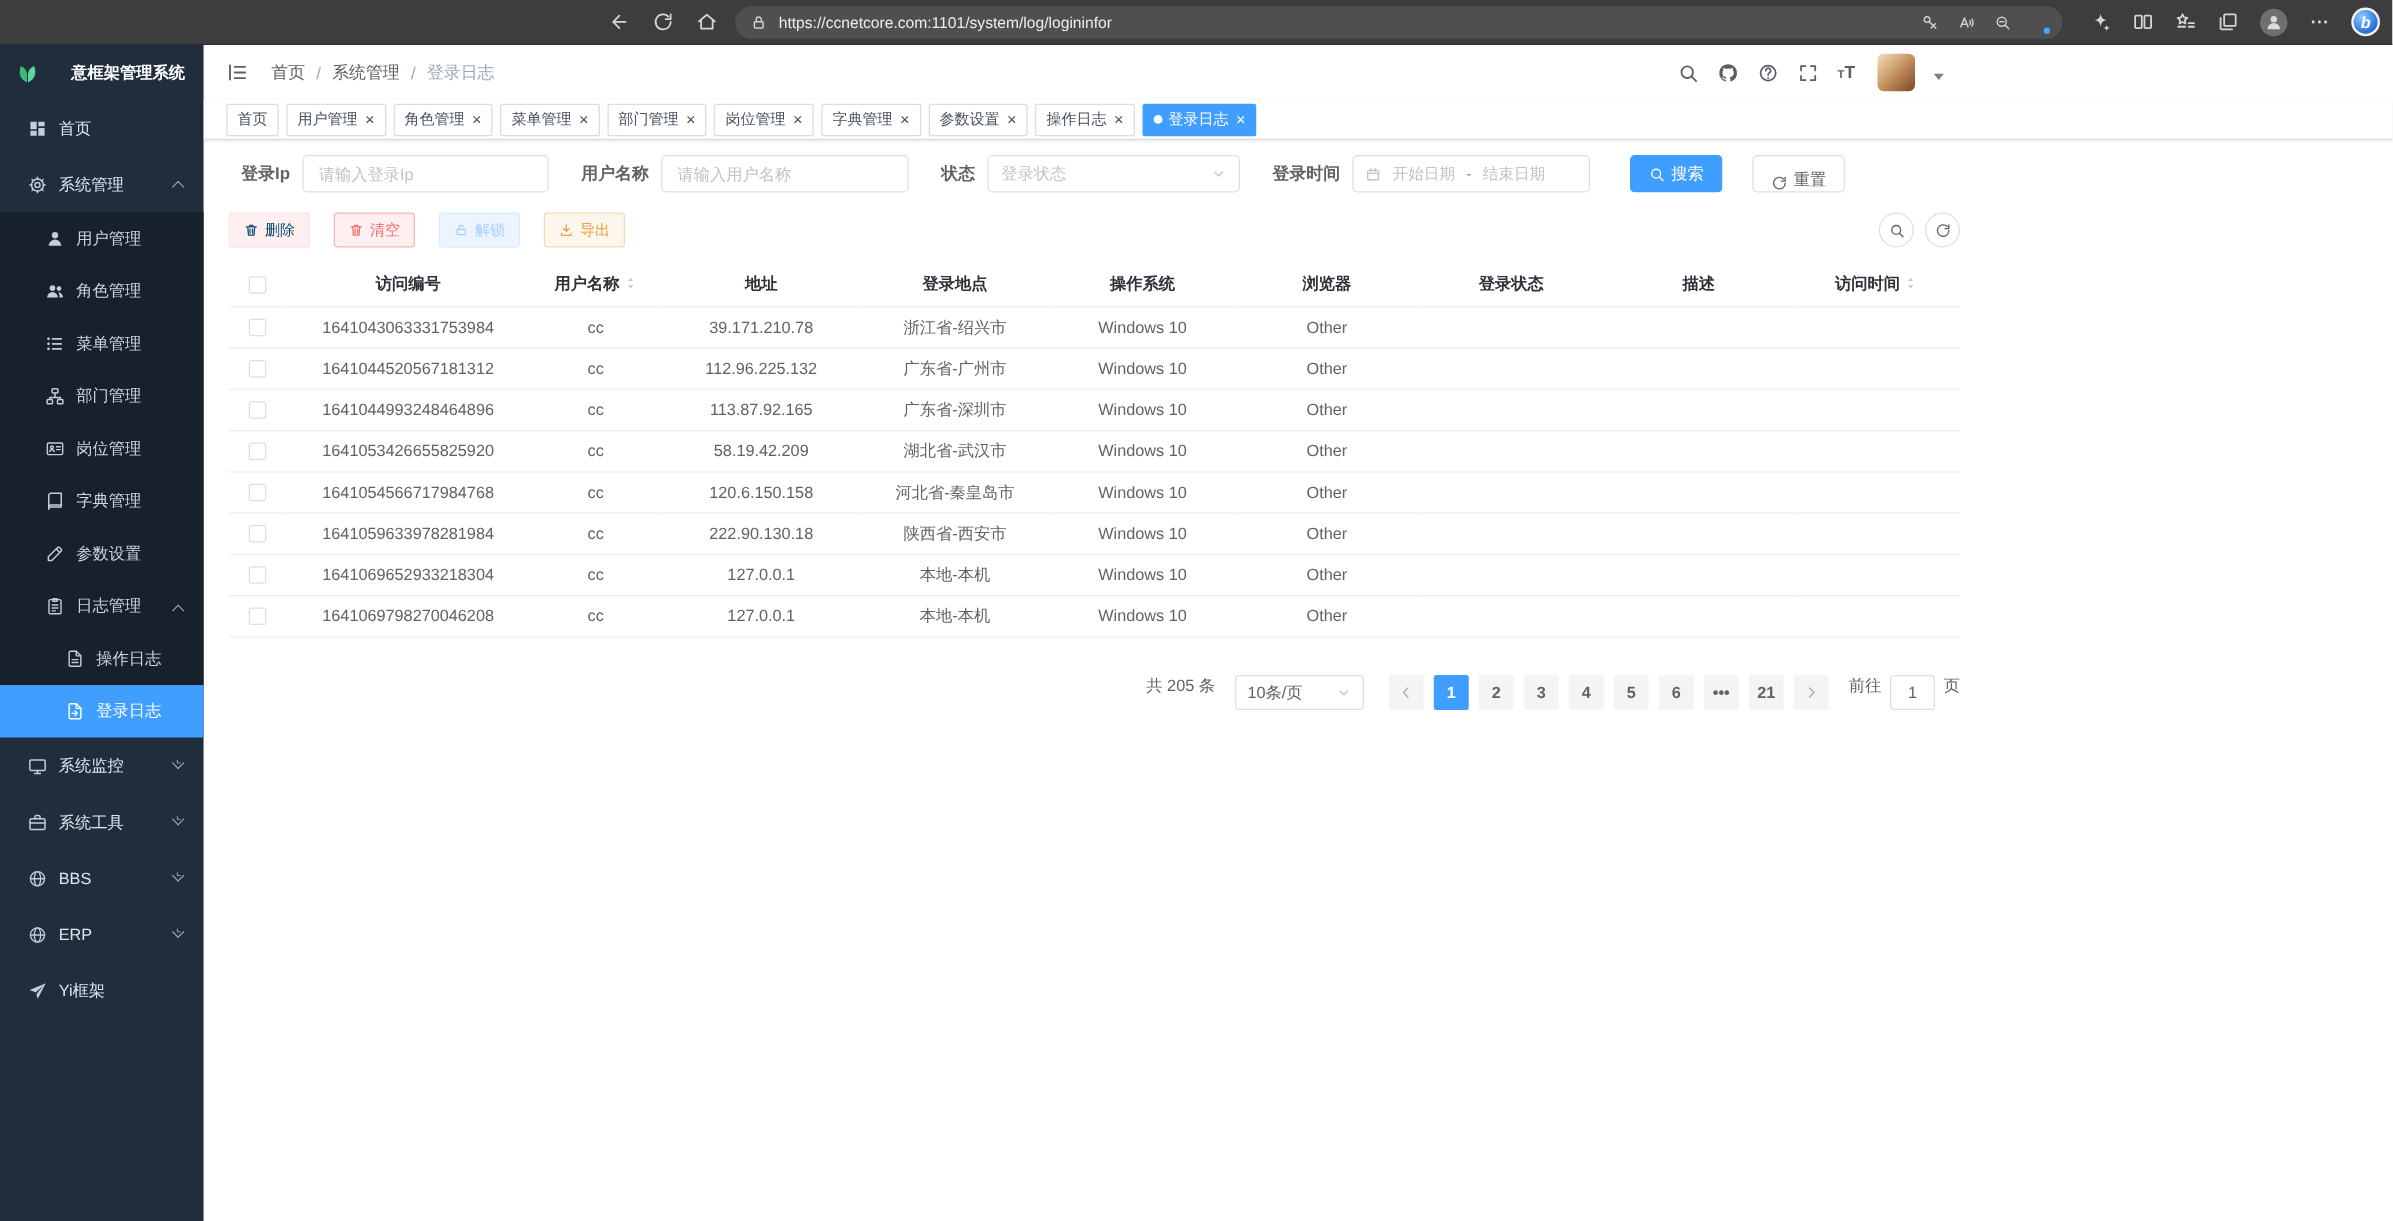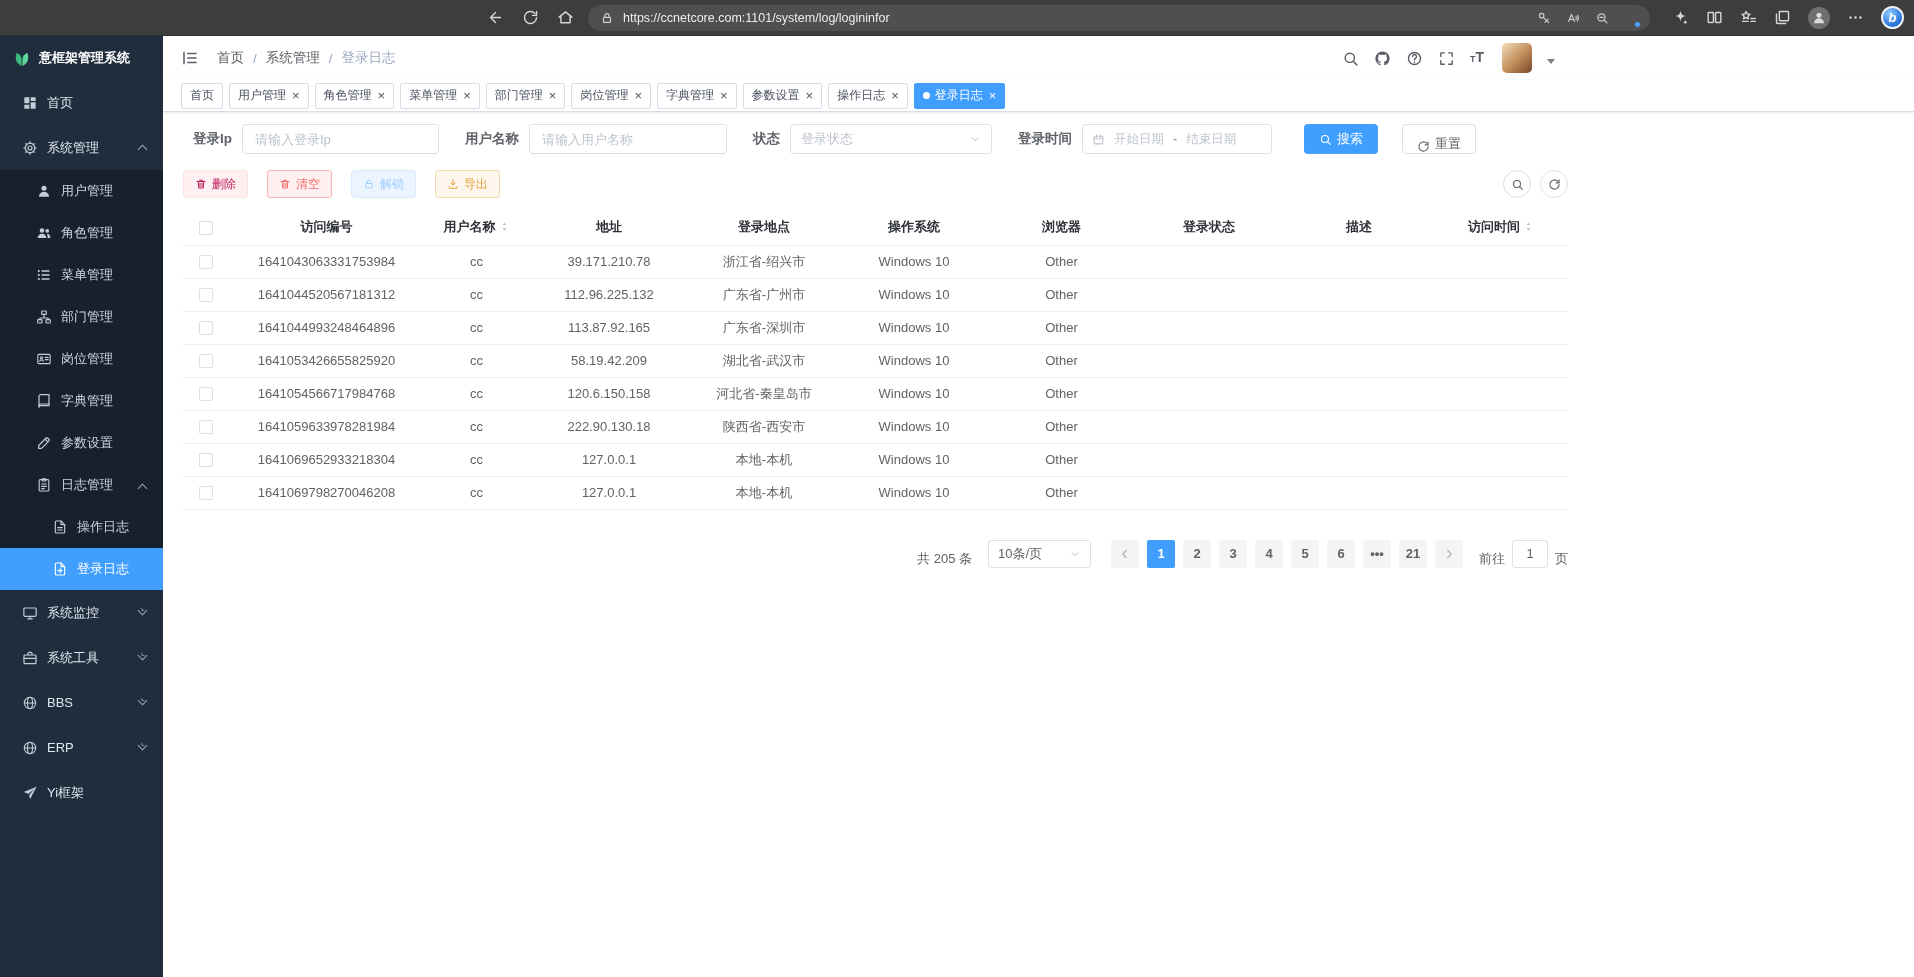--- a/index.html
+++ b/index.html
@@ -15,21 +15,21 @@
 .url-pill .bicon{width:14px;height:14px;color:#cfcfcf;}
 .url-text{flex:1;color:#ededed;font-size:12.5px;white-space:nowrap;overflow:hidden;cursor:text;}
 .pill-icons{display:flex;gap:15px;align-items:center;}
 .badge{position:absolute;right:-3px;bottom:-3px;width:7px;height:7px;border-radius:50%;background:#4aa3ff;border:1px solid #4f4f4f;}
 .b-right{display:flex;align-items:center;gap:17px;margin-left:22px;}
 .avatar-chrome{width:22px;height:22px;border-radius:50%;background:#6f6f6f;color:#dcdcdc;display:inline-flex;align-items:center;justify-content:center;padding:3px;cursor:pointer;}
 .copilot{width:23px;height:23px;border-radius:50%;background:radial-gradient(circle at 35% 30%,#8ecbff,#1b6ad8 75%);border:2px solid #f2f2f2;color:#fff;font-weight:bold;font-style:italic;display:inline-flex;align-items:center;justify-content:center;font-size:13px;cursor:pointer;}
 
 .app{display:flex;height:941px;}
 .sidebar{width:163px;background:#1f2d3d;flex:none;overflow:hidden;}
-.logo{height:44px;display:flex;align-items:center;padding-left:12px;gap:7px;}
+.logo{height:44px;display:flex;align-items:center;padding-left:12px;gap:25px;}
 .logo .icon{width:20px;height:20px;}
 .logo-title{color:#fff;font-weight:bold;font-size:13px;white-space:nowrap;}
 .side-item{height:45px;display:flex;align-items:center;gap:9px;color:#dfe6ee;cursor:pointer;padding-left:22px;position:relative;white-space:nowrap;}
 .side-item .s-icon{width:16px;height:16px;color:#c3cdd8;flex:none;display:inline-flex;}
 .side-item.lv1{padding-left:36px;background:#16212c;height:42px;color:#ccd5df;}
 .side-item.lv2{padding-left:52px;background:#16212c;height:42px;color:#ccd5df;}
 .side-item.active{background:#409eff;color:#fff;}
 .side-item.active .s-icon{color:#fff;}
 .s-arrow{position:absolute;right:17px;width:7px;height:7px;border-right:1.5px solid #9aa5b1;border-bottom:1.5px solid #9aa5b1;}
 .s-arrow.up{transform:rotate(-135deg);top:21px;}
@@ -65,35 +65,35 @@
 .f-daterange{width:190px;height:30px;border:1px solid #dcdfe6;border-radius:4px;display:flex;align-items:center;padding:0 9px;gap:9px;color:#bdc3cd;margin-right:32px;font-size:12.5px;cursor:pointer;background:#fff;}
 .f-daterange .icon{width:13px;height:13px;color:#c0c4cc;}
 .f-daterange .sep{color:#82878f;}
 .btn{height:30px;border-radius:4px;display:inline-flex;align-items:center;gap:5px;padding:0 14px;font-size:13px;cursor:pointer;border:1px solid transparent;font-family:Liberation Mono, monospace;}
 .btn.primary{background:#409eff;color:#fff;margin-right:24px;}
 .btn.plainb{background:#fff;border-color:#dcdfe6;color:#606266;align-items:flex-end;}
 .btn .icon{width:13px;height:13px;}
 .action-row{display:flex;align-items:center;margin-top:16px;width:1385px;}
 .abtn{height:28px;border-radius:3px;display:inline-flex;align-items:center;gap:5px;padding:0 11px;font-size:12px;margin-right:19px;border:1px solid transparent;cursor:pointer;font-family:inherit;}
 .abtn .icon{width:12px;height:12px;}
-.abtn.danger-dis{background:#fef0f0;border-color:#fde2e2;color:#be185d;}
+.abtn.danger-dis{background:#fef0f0;border-color:#fde2e2;color:#0c4a6e;}
 .abtn.danger{background:#fef0f0;border-color:#f9b4b4;color:#f56c6c;}
 .abtn.primary-dis{background:#ecf5ff;border-color:#d9ecff;color:#a0cfff;}
 .abtn.warning{background:#fdf6ec;border-color:#f5dab1;color:#e6a23c;}
 .right-tools{margin-left:auto;display:flex;gap:9px;}
 .circle-btn{width:28px;height:28px;border-radius:50%;border:1px solid #dcdfe6;background:#fff;color:#5a5e66;display:inline-flex;align-items:center;justify-content:center;cursor:pointer;}
 .circle-btn .icon{width:13px;height:13px;}
 
 table{border-collapse:collapse;table-layout:fixed;width:1385px;margin-top:12px;font-size:13px;}
 th,td{border-bottom:1px solid #ebeef5;text-align:center;height:33px;padding:0 4px;overflow:hidden;white-space:nowrap;color:#606266;font-weight:400;}
 th{color:#2e3138;font-weight:600;height:35px;}
 .checkbox{display:inline-block;width:14px;height:14px;border:1px solid #dcdfe6;border-radius:2px;background:#fff;vertical-align:middle;cursor:pointer;}
 .sort-icon{display:inline-flex;width:11px;height:15px;vertical-align:-3px;margin-left:3px;}
 
-.pagination{width:1385px;display:flex;align-items:flex-end;justify-content:flex-end;margin-top:30px;color:#606266;font-size:13px;}
+.pagination{width:1385px;display:flex;align-items:flex-start;justify-content:flex-end;margin-top:30px;color:#606266;font-size:13px;}
 .p-total{margin-right:16px;}
 .p-size{width:103px;height:28px;border:1px solid #dcdfe6;border-radius:3px;display:flex;align-items:center;justify-content:space-between;padding:0 9px;margin-right:16px;background:#fff;cursor:pointer;}
 .pchip{min-width:28px;height:28px;border-radius:2px;background:#f4f4f5;color:#606266;display:inline-flex;align-items:center;justify-content:center;margin:0 4px;font-size:13px;border:none;cursor:pointer;font-weight:600;font-family:inherit;}
 .pchip.active{background:#409eff;color:#fff;}
 .pchip.nav{color:#b0b3b9;}
 .pchip .icon{width:12px;height:12px;}
 .goto-label{margin-left:12px;margin-right:7px;}
 .goto-input{width:36px;height:28px;border:1px solid #dcdfe6;border-radius:3px;text-align:center;font-size:13px;color:#606266;margin-right:7px;outline:none;}
 .goto-suffix{white-space:nowrap;}
 </style>

